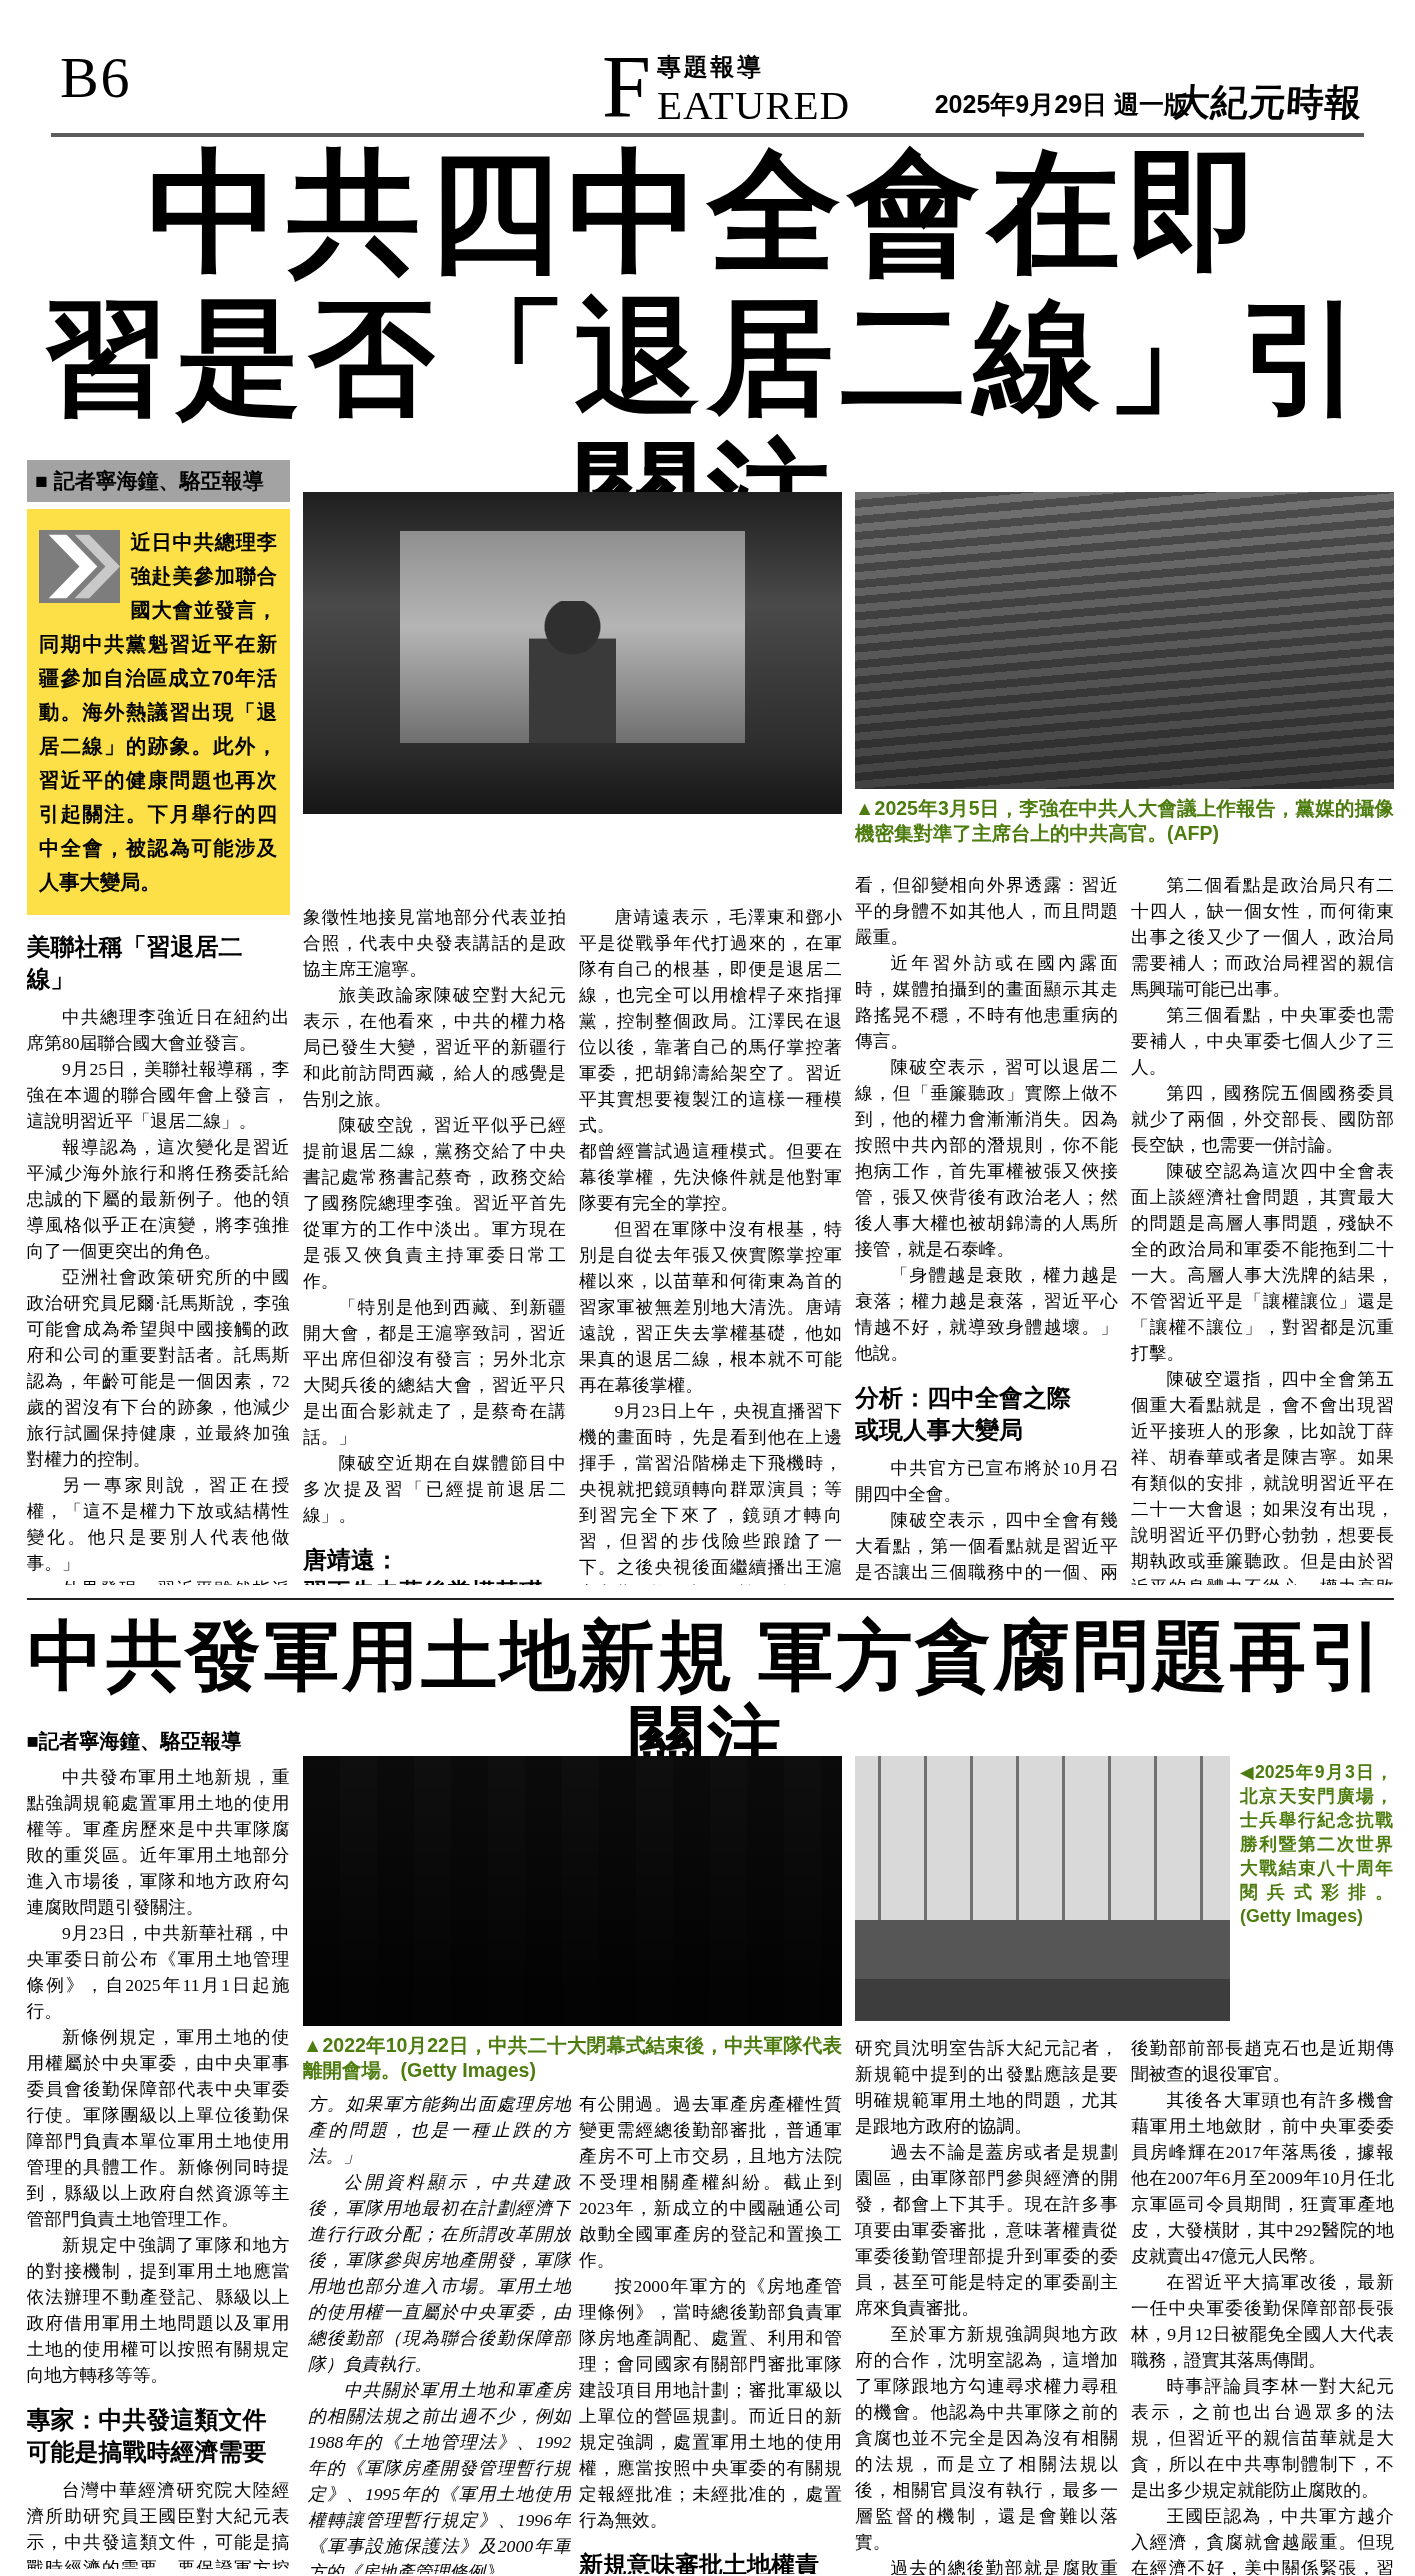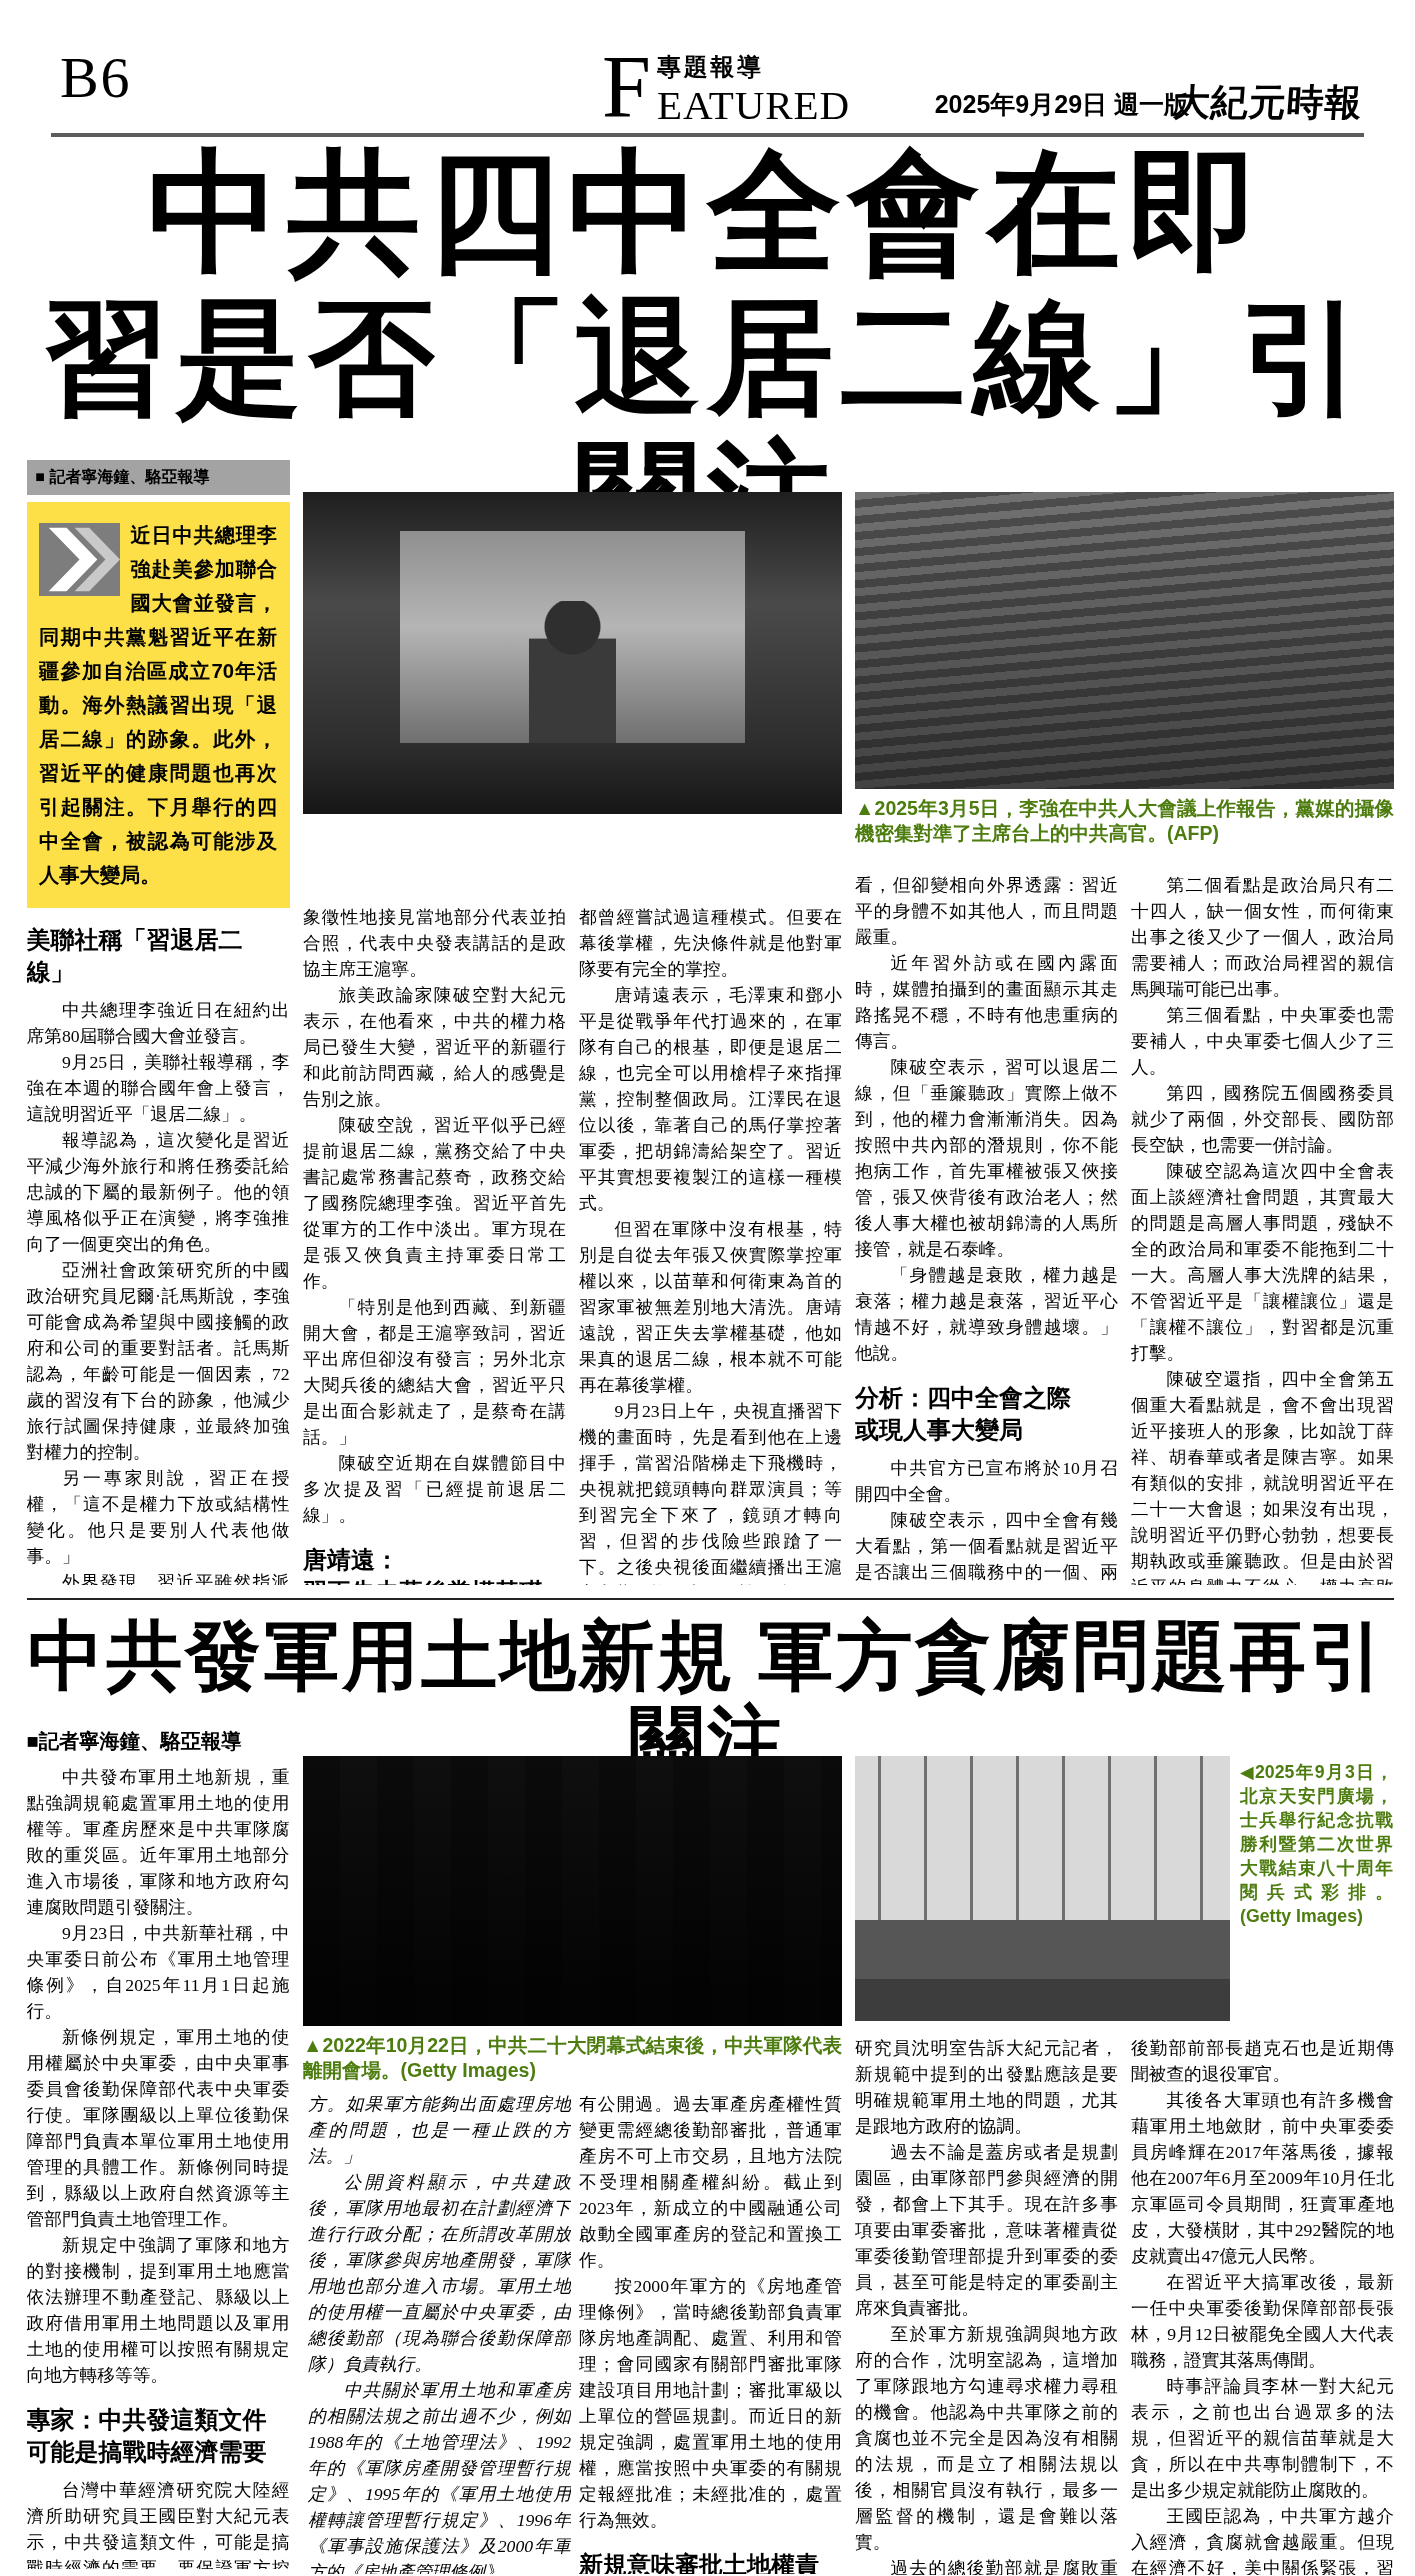--- a/index.html
+++ b/index.html
@@ -26,21 +26,21 @@
   .h2line{left:0;width:1415px;top:1614px;text-align:center;font-weight:bold;font-size:76px;letter-spacing:2.7px;line-height:85px;}
   .divider{left:26.5px;width:1367px;top:1598px;height:1.8px;background:#222;}
 
   
   .col{width:263px;overflow:hidden;}
   .para{margin:0;font-size:17.7px;line-height:26px;text-align:justify;text-indent:2em;}
   .cont{text-indent:0;}
   .subhead{font-family:"Liberation Sans","DejaVu Sans",sans-serif;font-weight:bold;
            font-size:24px;line-height:32px;margin:16px 0 8.8px;white-space:pre-line;}
   .byline-bar{background:#a3a3a3;color:#000;font-family:"Liberation Sans","DejaVu Sans",sans-serif;
-              font-weight:bold;font-size:16px;padding:7px 8.8px;margin-bottom:7px;}
+              font-weight:bold;font-size:21px;padding:7px 8.8px;margin-bottom:7px;}
   .byline-plain{font-family:"Liberation Sans","DejaVu Sans",sans-serif;font-weight:bold;font-size:20.3px;margin:0 0 8.8px;}
   .intro-box{background:#fde047;padding:16px 12.4px;font-family:"Liberation Sans","DejaVu Sans",sans-serif;
              font-weight:bold;font-size:20.3px;line-height:34px;text-align:justify;overflow:hidden;}
   .chevron{float:left;width:81px;height:73px;margin:5.3px 10.6px 1.8px 0;background:#7d7d7d;}
 
   
   .photo{overflow:hidden;}
   .photo-xi{background:linear-gradient(180deg,#1f1f1f,#4a4a4a 35%,#2c2c2c 80%,#161616);}
   .xi-screen{position:absolute;left:18%;top:12%;width:64%;height:66%;
              background:linear-gradient(180deg,#8f8f8f,#b5b5b5 45%,#6f6f6f);}
@@ -115,22 +115,22 @@
   <div class="abs col" style="left:303px;top:904px;height:681px;">
       <p class="para cont">象徵性地接見當地部分代表並拍合照，代表中央發表講話的是政協主席王滬寧。</p>
       <p class="para">旅美政論家陳破空對大紀元表示，在他看來，中共的權力格局已發生大變，習近平的新疆行和此前訪問西藏，給人的感覺是告別之旅。</p>
       <p class="para">陳破空說，習近平似乎已經提前退居二線，黨務交給了中央書記處常務書記蔡奇，政務交給了國務院總理李強。習近平首先從軍方的工作中淡出。軍方現在是張又俠負責主持軍委日常工作。</p>
       <p class="para">「特別是他到西藏、到新疆開大會，都是王滬寧致詞，習近平出席但卻沒有發言；另外北京大閱兵後的總結大會，習近平只是出面合影就走了，是蔡奇在講話。」</p>
       <p class="para">陳破空近期在自媒體節目中多次提及習「已經提前退居二線」。</p>
       <h3 class="subhead">唐靖遠：
 習正失去幕後掌權基礎</h3>
     </div>
   <div class="abs col" style="left:579px;top:904px;height:681px;">
+      <p class="para">唐靖遠表示，毛澤東和鄧小平是從戰爭年代打過來的，在軍隊有自己的根基，即便是退居二線，也完全可以用槍桿子來指揮黨，控制整個政局。江澤民在退位以後，靠著自己的馬仔掌控著軍委，把胡錦濤給架空了。習近平其實想要複製江的這樣一種模式。</p>
       <p class="para cont">都曾經嘗試過這種模式。但要在幕後掌權，先決條件就是他對軍隊要有完全的掌控。</p>
-      <p class="para">唐靖遠表示，毛澤東和鄧小平是從戰爭年代打過來的，在軍隊有自己的根基，即便是退居二線，也完全可以用槍桿子來指揮黨，控制整個政局。江澤民在退位以後，靠著自己的馬仔掌控著軍委，把胡錦濤給架空了。習近平其實想要複製江的這樣一種模式。</p>
       <p class="para">但習在軍隊中沒有根基，特別是自從去年張又俠實際掌控軍權以來，以苗華和何衛東為首的習家軍被無差別地大清洗。唐靖遠說，習正失去掌權基礎，他如果真的退居二線，根本就不可能再在幕後掌權。</p>
       <p class="para">9月23日上午，央視直播習下機的畫面時，先是看到他在上邊揮手，當習沿階梯走下飛機時，央視就把鏡頭轉向群眾演員；等到習完全下來了，鏡頭才轉向習，但習的步伐險些踉蹌了一下。之後央視後面繼續播出王滬寧和蔡奇等人走下飛機的鏡頭。</p>
     </div>
   <div class="abs col" style="left:855px;top:872px;height:713px;">
       <p class="para cont">看，但卻變相向外界透露：習近平的身體不如其他人，而且問題嚴重。</p>
       <p class="para">近年習外訪或在國內露面時，媒體拍攝到的畫面顯示其走路搖晃不穩，不時有他患重病的傳言。</p>
       <p class="para">陳破空表示，習可以退居二線，但「垂簾聽政」實際上做不到，他的權力會漸漸消失。因為按照中共內部的潛規則，你不能抱病工作，首先軍權被張又俠接管，張又俠背後有政治老人；然後人事大權也被胡錦濤的人馬所接管，就是石泰峰。</p>
       <p class="para">「身體越是衰敗，權力越是衰落；權力越是衰落，習近平心情越不好，就導致身體越壞。」他說。</p>
       <h3 class="subhead">分析：四中全會之際
 或現人事大變局</h3>

